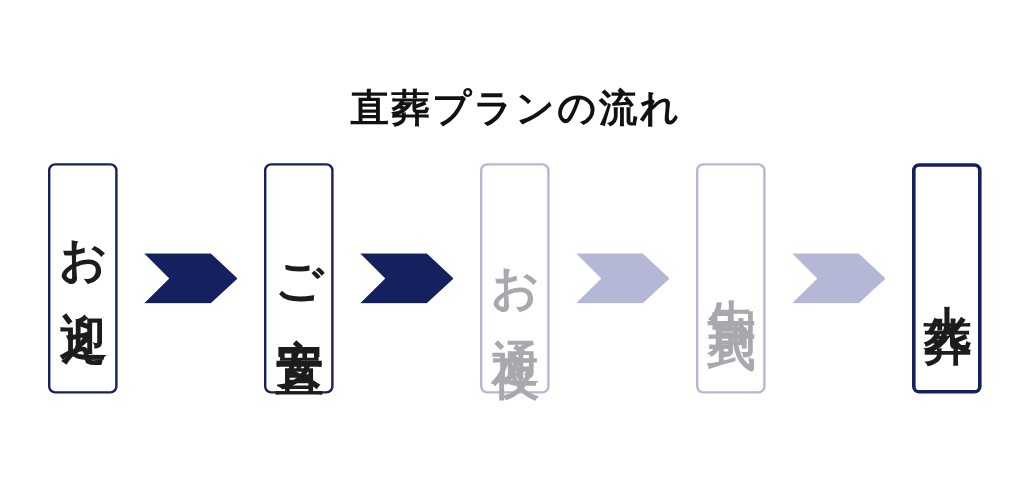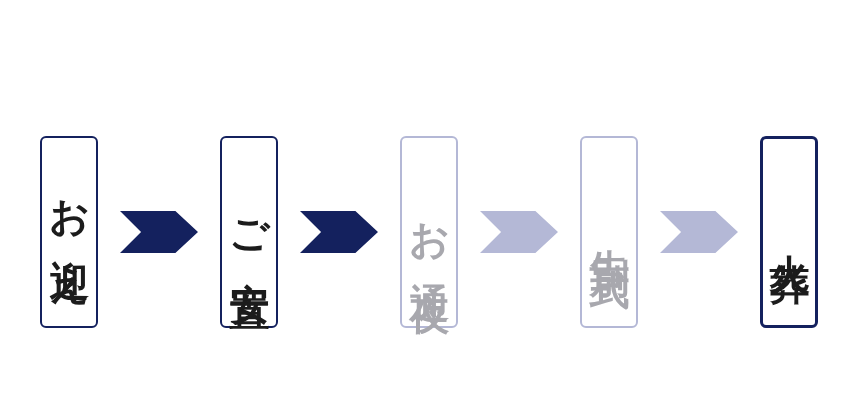--- a/index.html
+++ b/index.html
@@ -68,20 +68,21 @@
     background: var(--active, #14215e);
     clip-path: polygon(0% 0%, 71% 0%, 100% 50%, 71% 100%, 0% 100%, 27% 50%);
   }
   .flow-arrow.inactive { background: var(--inactive, #b4b8d6); }
 </style>
 </head>
 <body>
 
 <div class="canvas">
 
+  <h1 class="page-title">直葬プランの流れ</h1>
 
   <div class="flow">
 
     <div class="step active">
       <span class="step-label">お迎え</span>
     </div>
 
     <div class="flow-arrow active"></div>
 
     <div class="step active">

